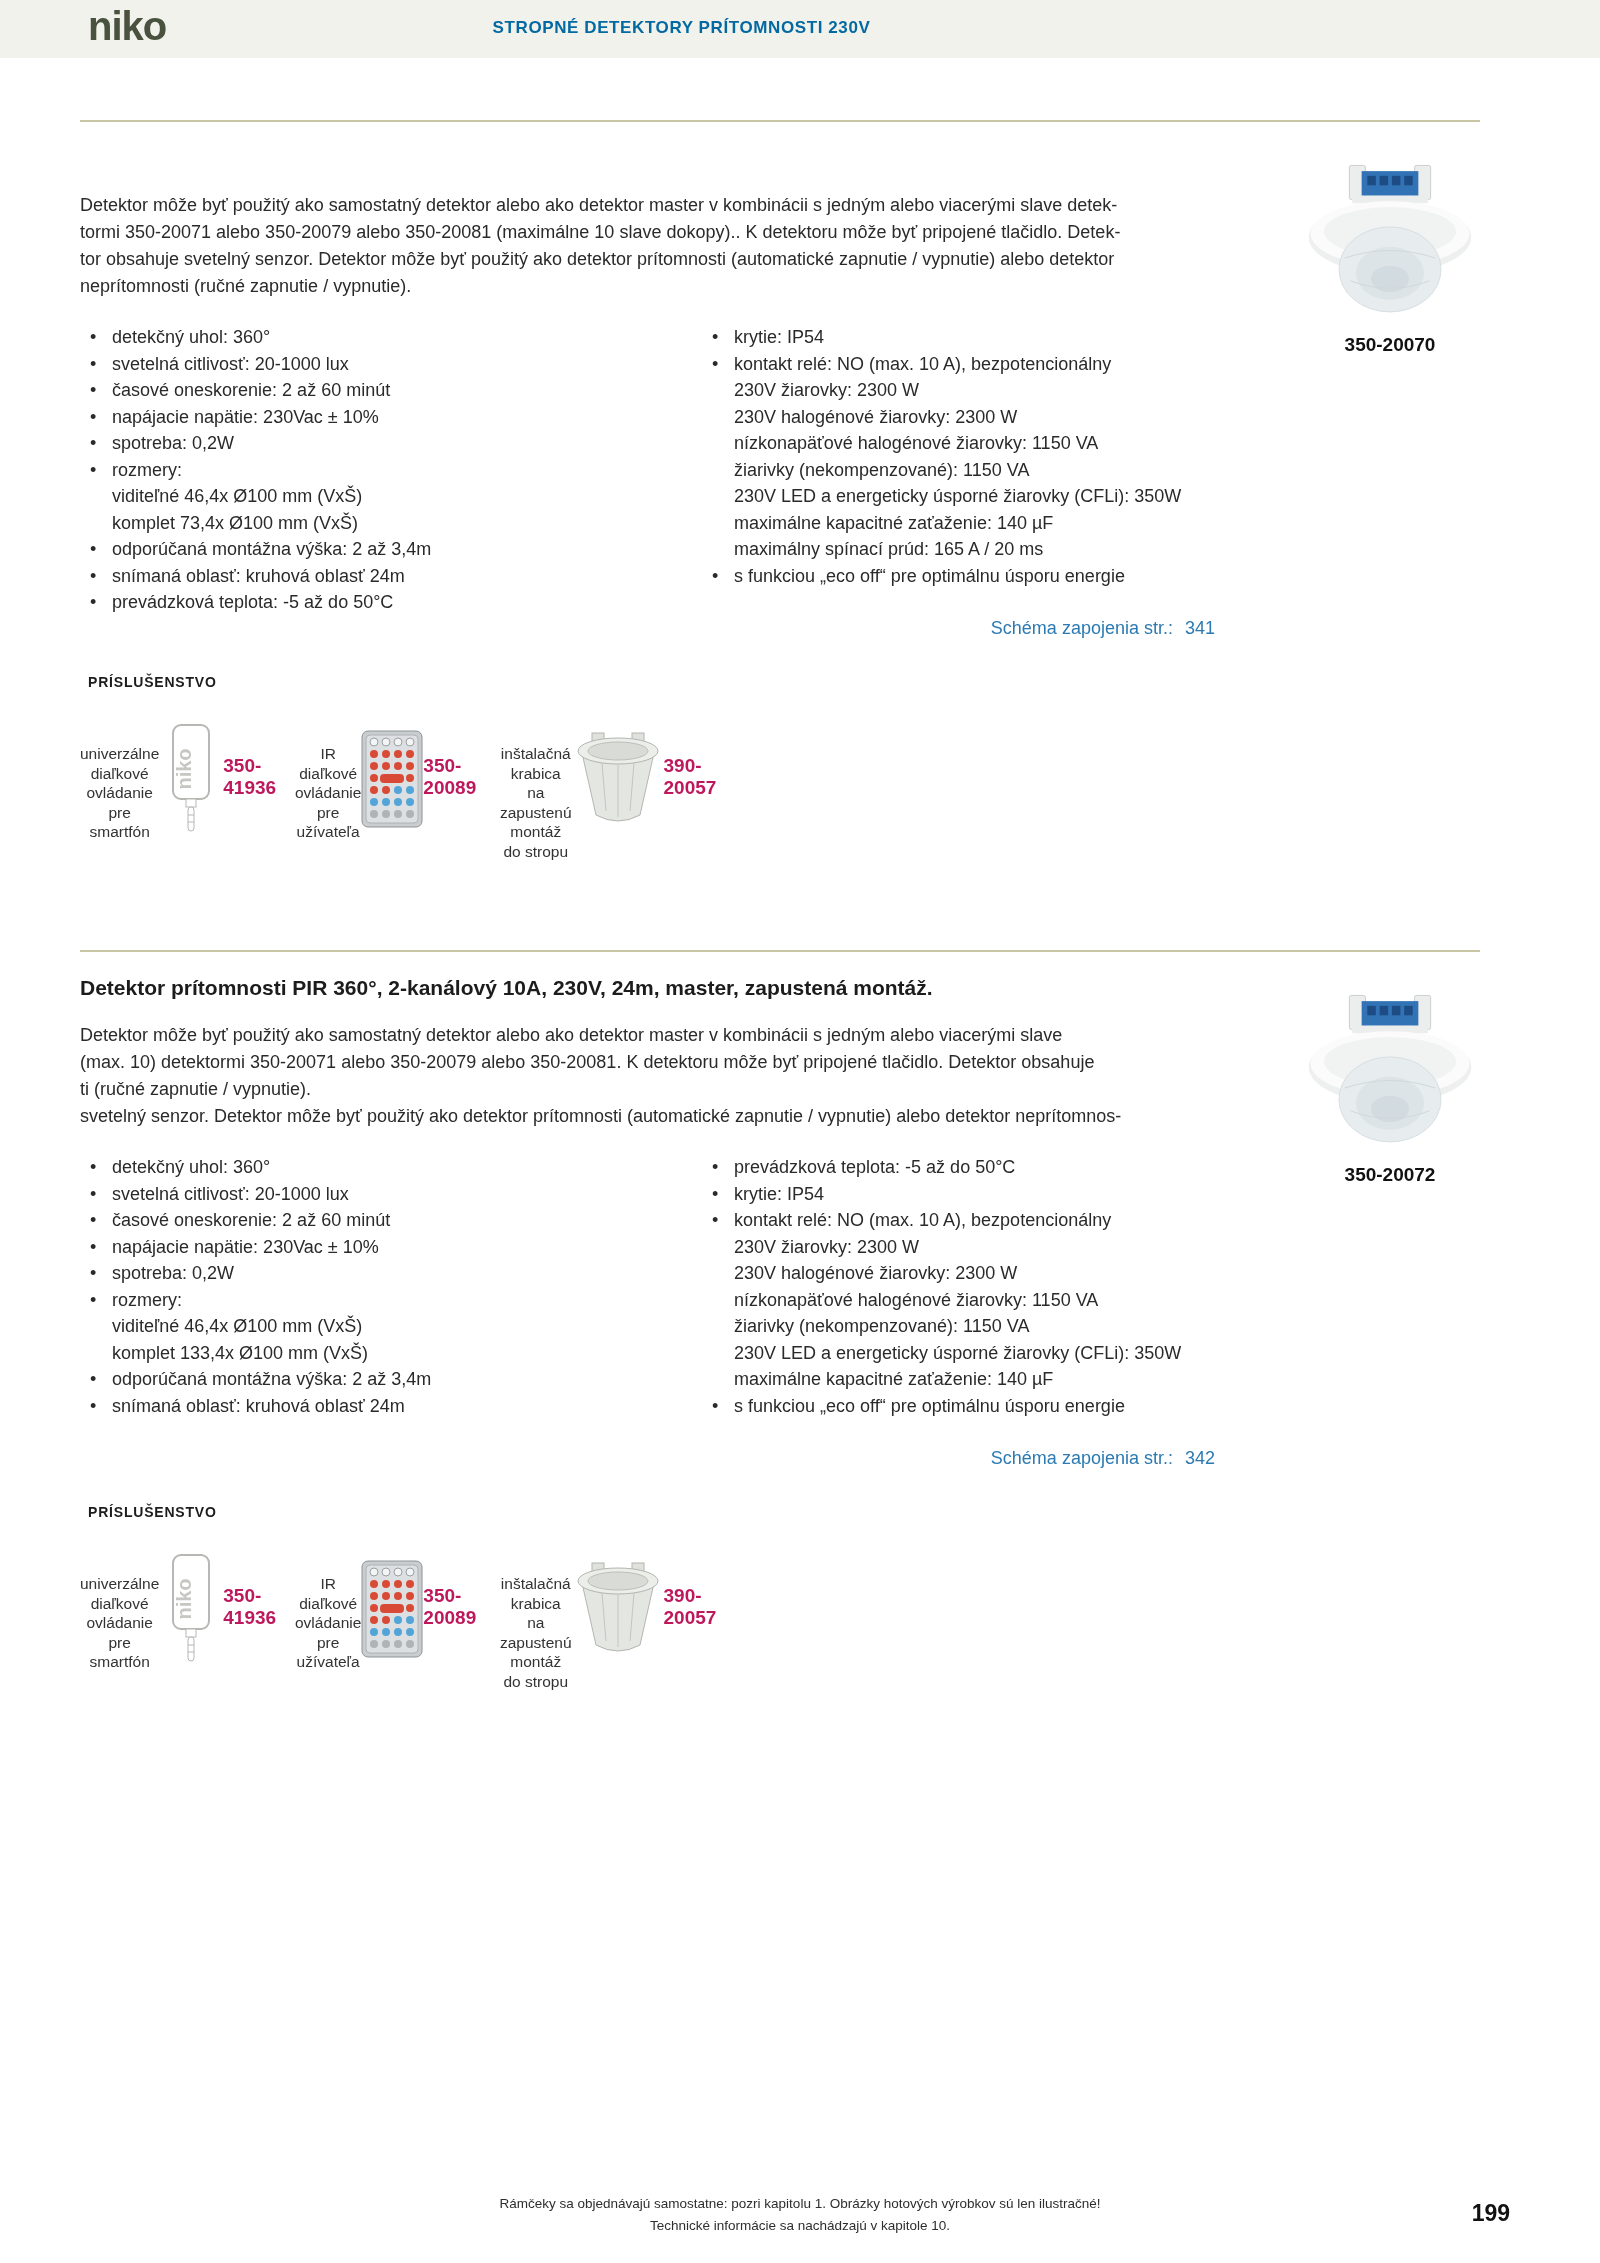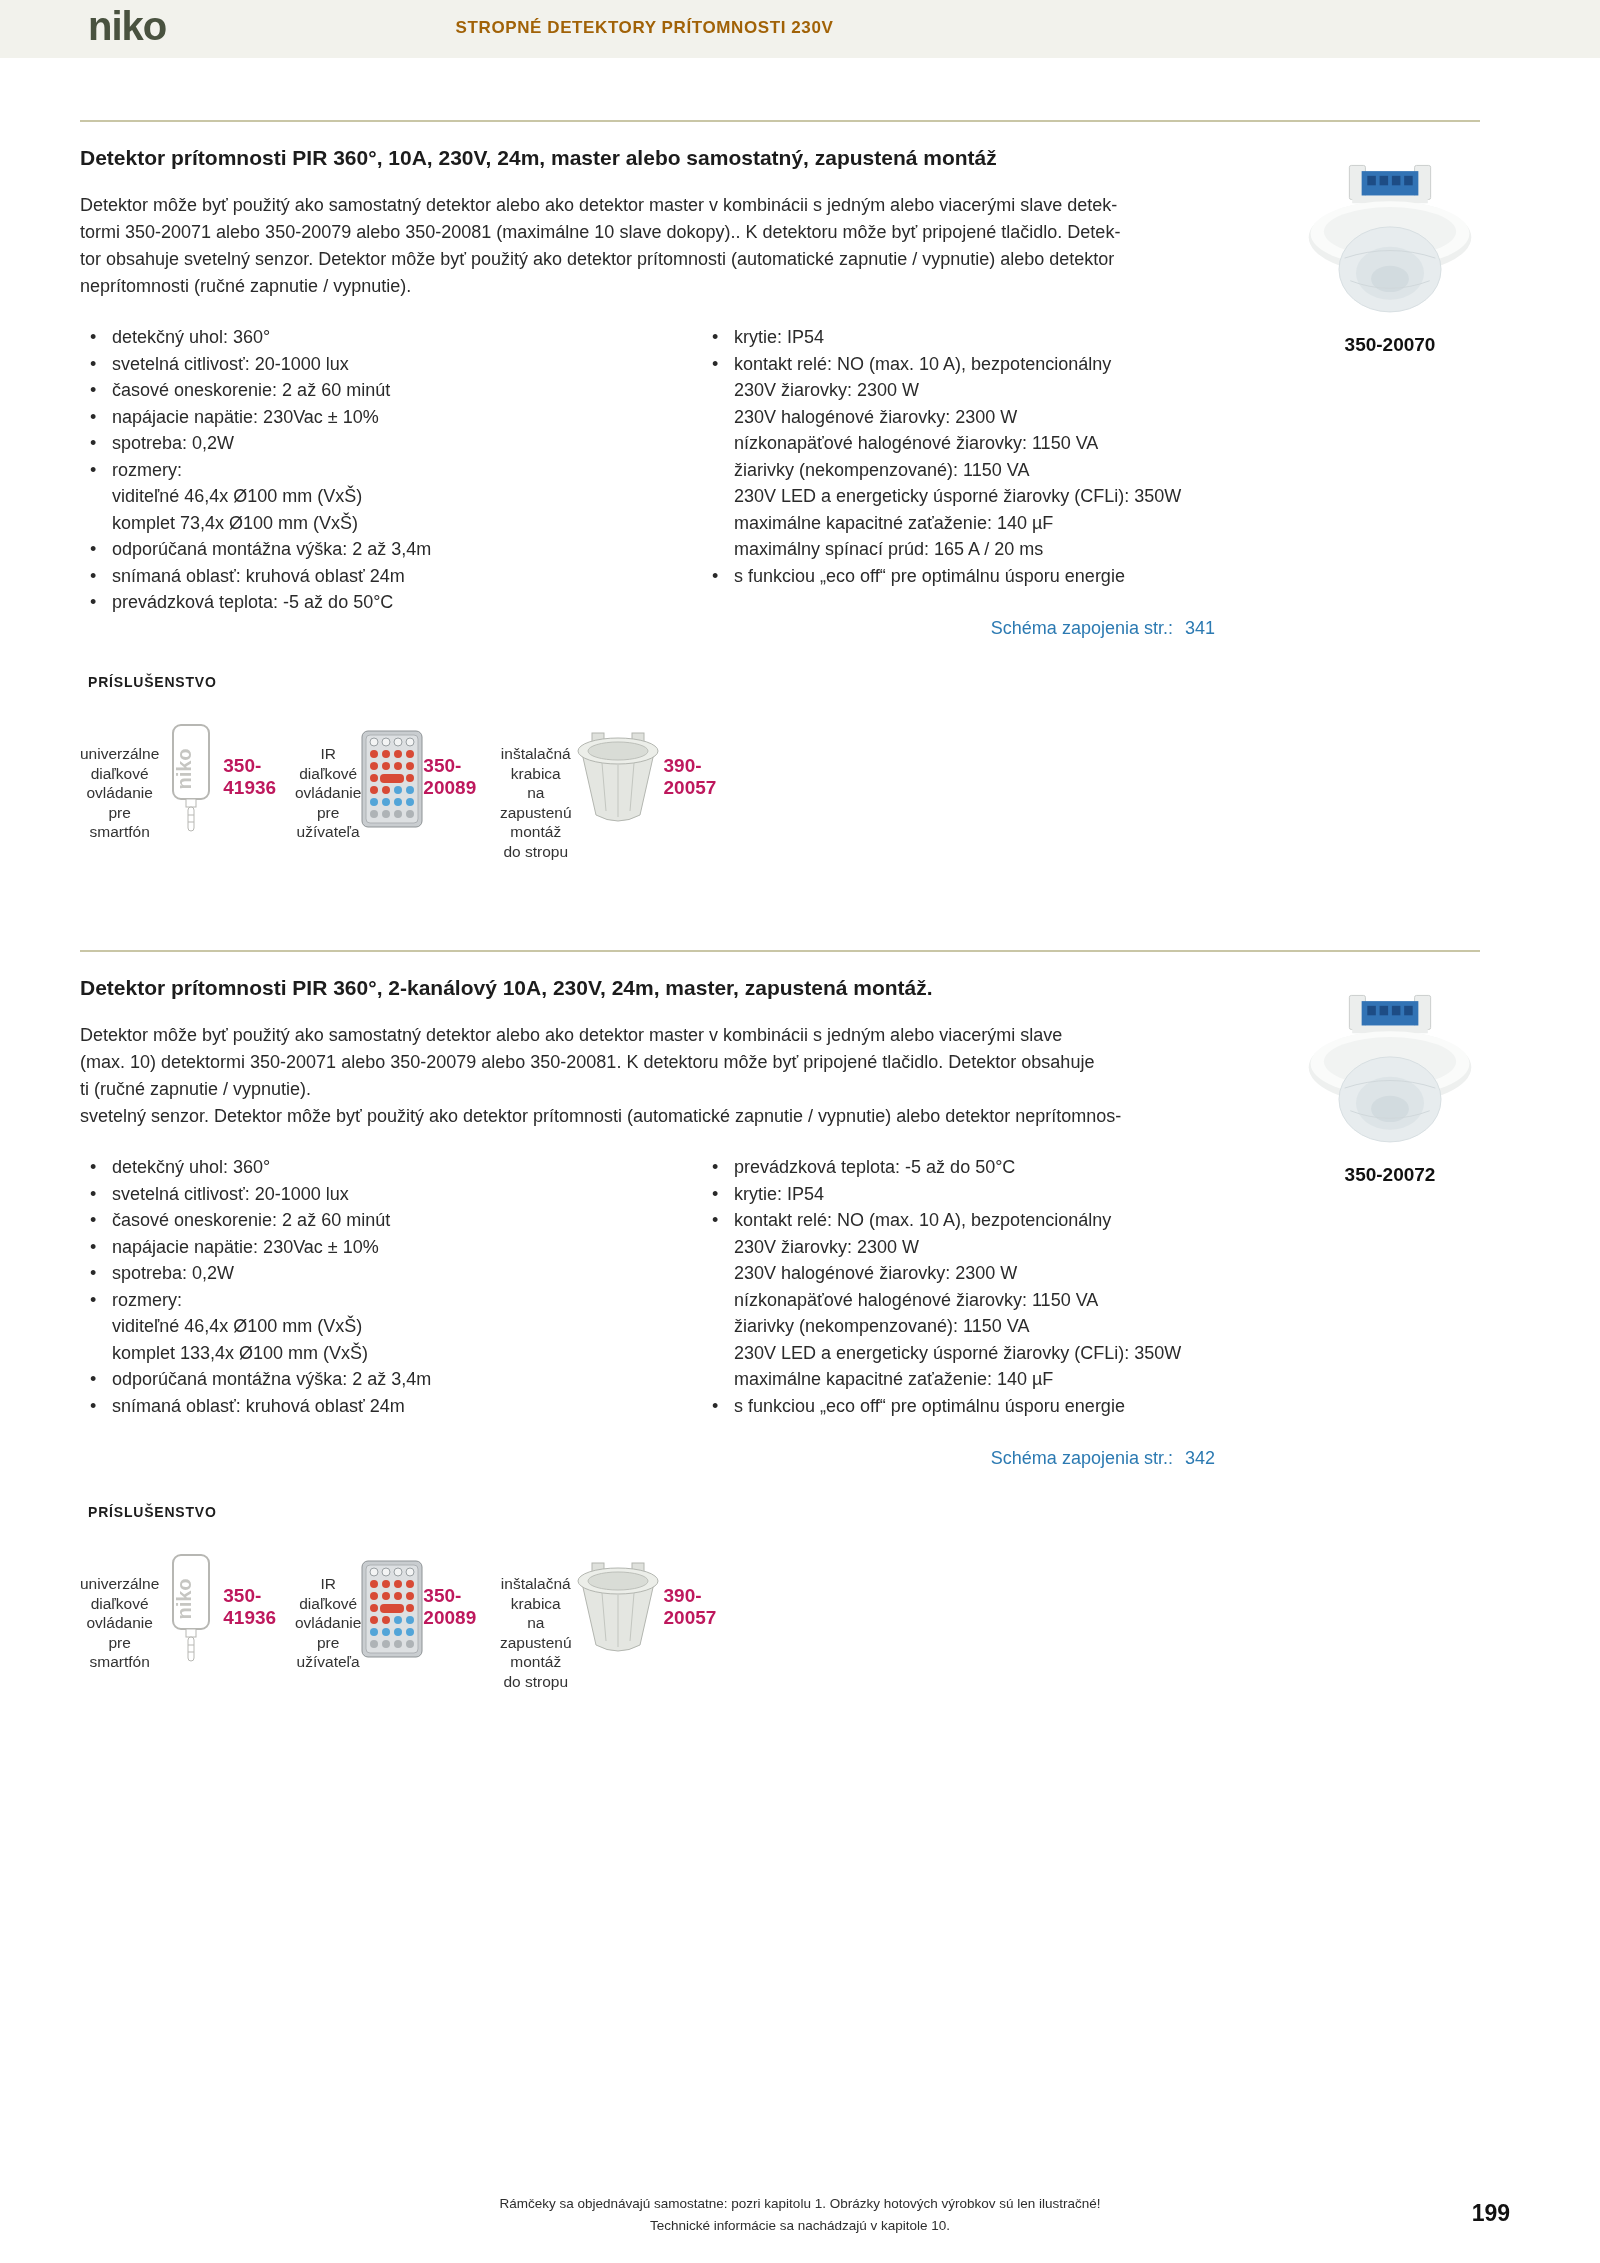--- a/index.html
+++ b/index.html
@@ -4,21 +4,21 @@
 <style>
   html,body{margin:0;padding:0;background:#ffffff;}
   .page{position:relative;width:1600px;height:2263px;background:#ffffff;
         font-family:"Liberation Sans",sans-serif;color:#262626;overflow:hidden;}
 
   
   .header{position:absolute;top:0;left:0;width:1600px;height:58px;background:#f2f2ec;}
   .logo{position:absolute;left:88px;top:4px;font-size:40px;font-weight:bold;
         color:#49523f;letter-spacing:-1px;}
   .page-heading{position:absolute;left:0;top:18px;width:1289px;text-align:center;
-        font-size:17px;font-weight:bold;letter-spacing:.6px;color:#a16207;}
+        font-size:17px;font-weight:bold;letter-spacing:.6px;color:#0369a1;padding-left:37px;}
 
   
   .section{position:absolute;left:0;width:1600px;}
   #section1{top:120px;height:830px;}
   #section2{top:950px;height:830px;}
   .rule{position:absolute;left:80px;top:0;width:1400px;height:2px;background:#c9c6a6;}
   .p-title{position:absolute;left:80px;top:26px;font-size:21px;font-weight:bold;
         color:#1c1c1c;white-space:nowrap;}
   .p-desc{position:absolute;left:80px;top:72px;}
   .desc-line{font-size:18px;line-height:27px;white-space:nowrap;color:#2a2a2a;}
@@ -143,21 +143,20 @@
 
 <div class="page">
 
   <div class="header">
     <div class="logo">niko</div>
     <div class="page-heading">STROPNÉ DETEKTORY PRÍTOMNOSTI 230V</div>
   </div>
 
   <div class="section" id="section1">
     <div class="rule"></div>
-    <div class="p-title">Detektor prítomnosti PIR 360°, 10A, 230V, 24m, master alebo samostatný, zapustená montáž</div>
 
     <div class="p-desc">
 
     <div class="desc-line">Detektor môže byť použitý ako samostatný detektor alebo ako detektor master v kombinácii s jedným alebo viacerými slave detek-</div>
         <div class="desc-line">tormi 350-20071 alebo 350-20079 alebo 350-20081 (maximálne 10 slave dokopy).. K detektoru môže byť pripojené tlačidlo. Detek-</div>
         <div class="desc-line">tor obsahuje svetelný senzor. Detektor môže byť použitý ako detektor prítomnosti (automatické zapnutie / vypnutie) alebo detektor</div>
         <div class="desc-line">neprítomnosti (ručné zapnutie / vypnutie).</div>
       </div>
 
     <div class="spec-col left">

